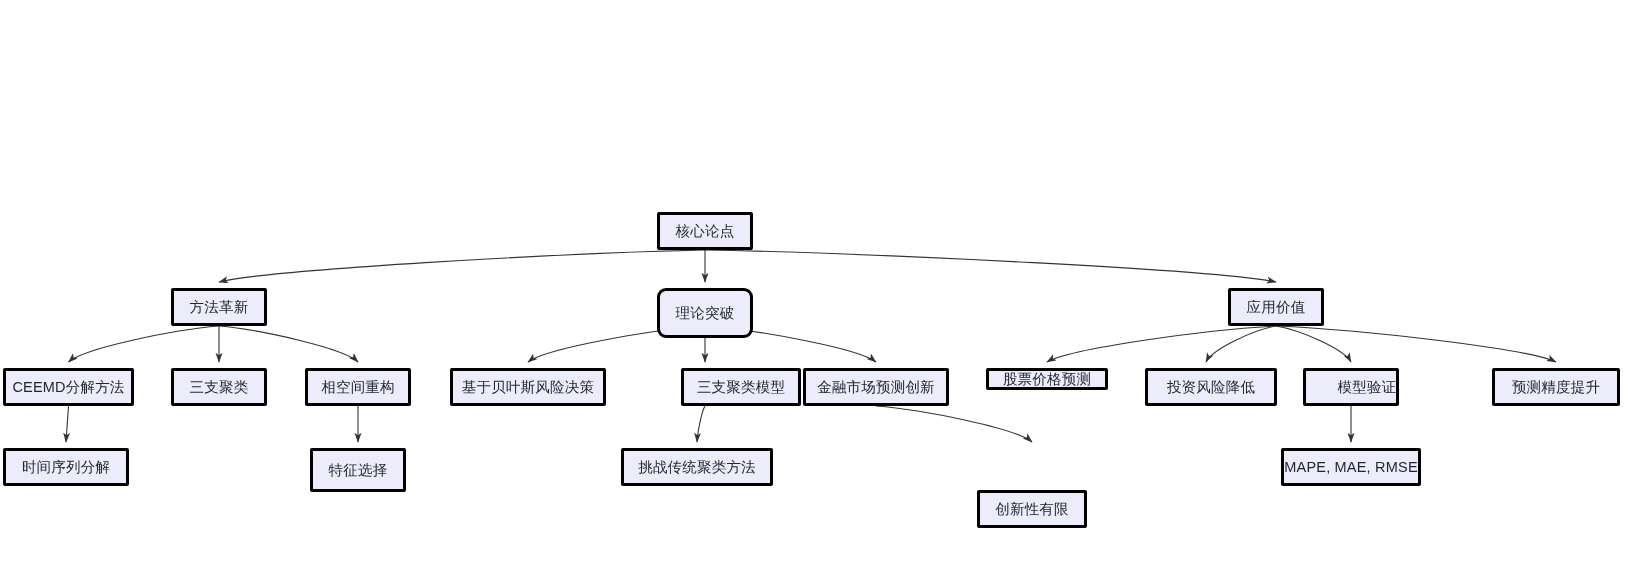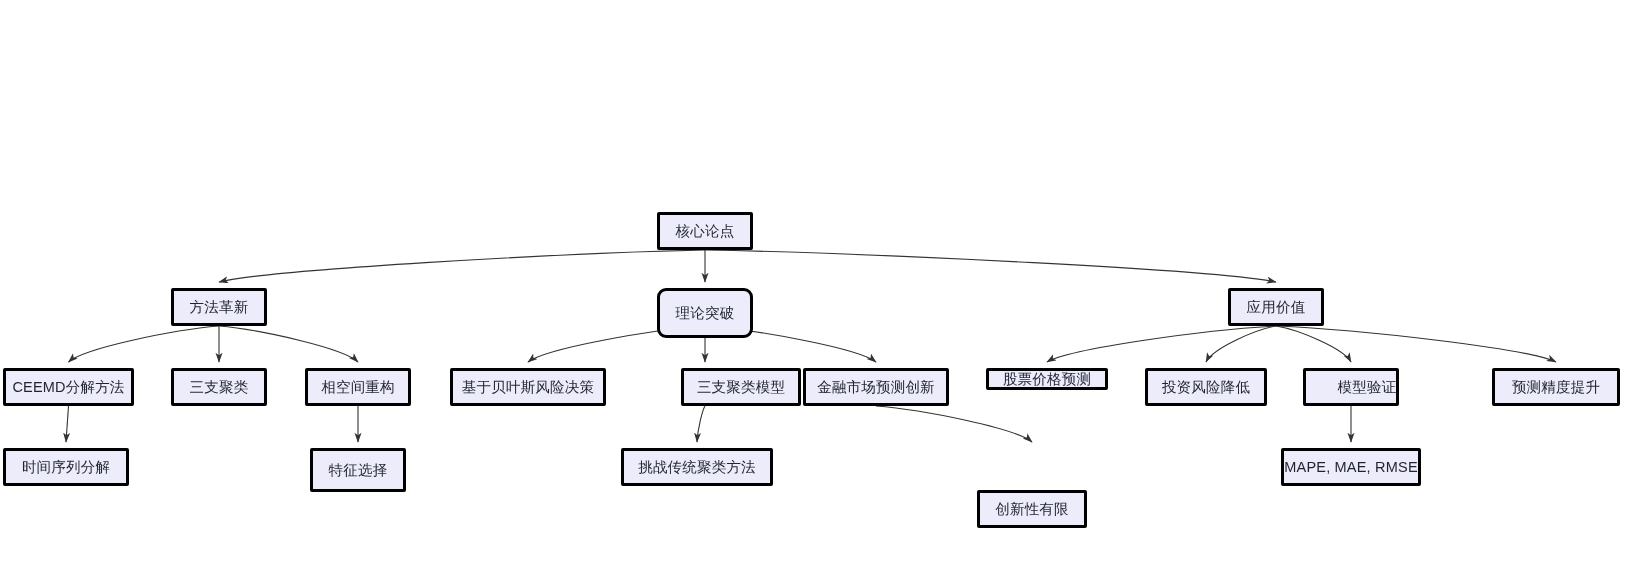--- a/index.html
+++ b/index.html
@@ -102,21 +102,21 @@
       </div>
       <div class="node" style="left: 645px; top: 368px; width: 120px; height: 38px; margin-left: 36px;">
         <span class="node-label">三支聚类模型</span>
       </div>
       <div class="node" style="left: 803px; top: 368px; width: 146px; height: 38px;">
         <span class="node-label">金融市场预测创新</span>
       </div>
       <div class="node" style="left: 986px; top: 368px; width: 122px; height: 22px;">
         <span class="node-label">股票价格预测</span>
       </div>
-      <div class="node" style="left: 1145px; top: 368px; width: 122px; height: 38px; text-align: right;">
+      <div class="node" style="left: 1145px; top: 368px; width: 132px; height: 38px; text-align: right;">
         <span class="node-label">投资风险降低</span>
       </div>
       <div class="node" style="left: 1303px; top: 368px; width: 96px; height: 38px; padding-left: 32px;">
         <span class="node-label">模型验证</span>
       </div>
       <div class="node" style="left: 1492px; top: 368px; width: 128px; height: 38px;">
         <span class="node-label">预测精度提升</span>
       </div>
       <div class="node" style="left: 3px; top: 448px; width: 126px; height: 38px;">
         <span class="node-label">时间序列分解</span>

